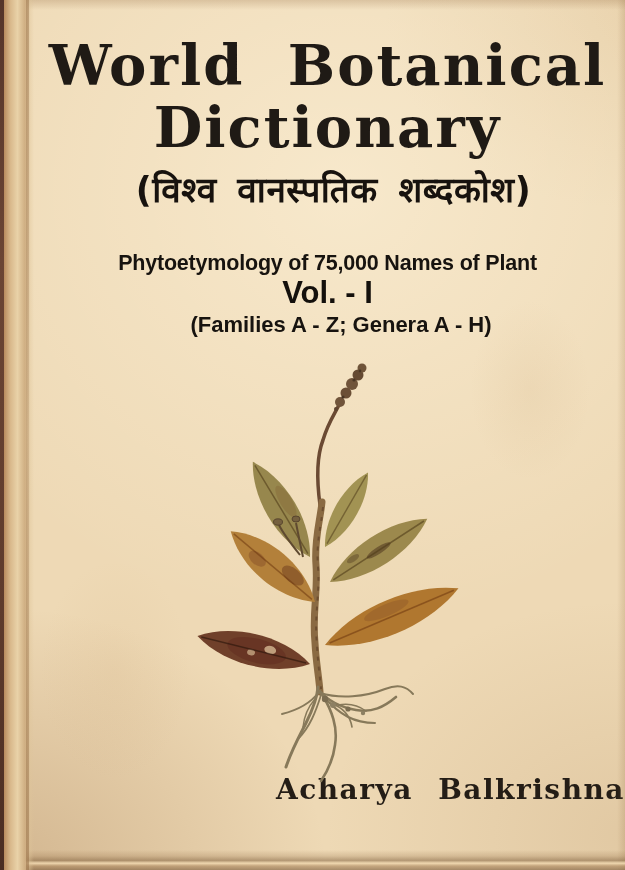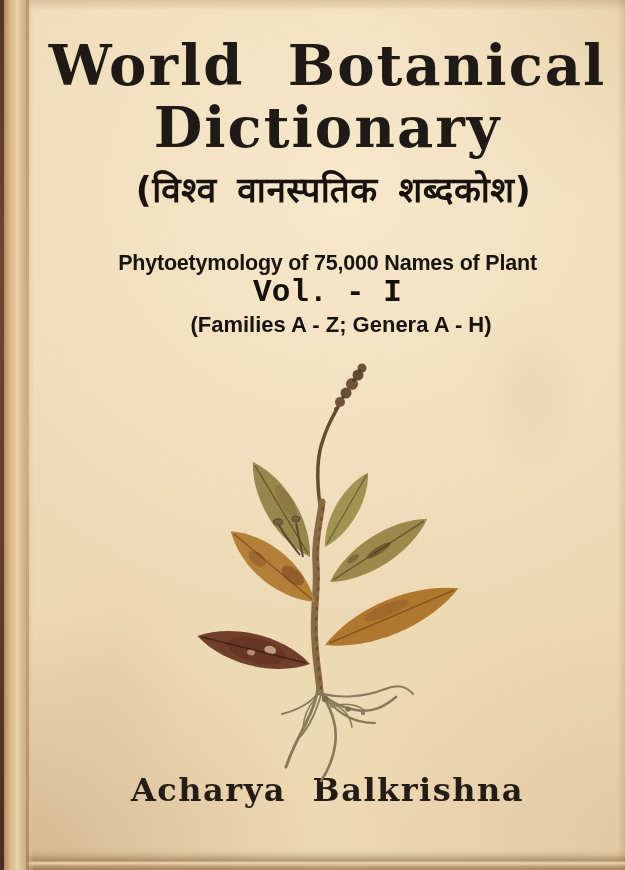--- a/index.html
+++ b/index.html
@@ -41,26 +41,26 @@
   .title-line{
     font-family:"DejaVu Serif", serif;font-weight:bold;
     font-size:56px;line-height:62px;letter-spacing:2px;word-spacing:22px;
     color:#1f1a15;}
   .hindi-title{position:absolute;left:12px;right:0;top:158px;
     font-family:"DejaVu Sans", sans-serif;font-weight:bold;
     font-size:35px;line-height:50px;color:#17120e;letter-spacing:0.5px;word-spacing:8px;margin-top:7px;}
   .subtitle{position:absolute;left:0;right:0;top:219px;
     font-weight:bold;font-size:21.5px;line-height:25px;letter-spacing:-0.2px;color:#17130f;margin-top:32px;}
   .volume{position:absolute;left:0;right:0;top:274px;
-    font-family:Liberation Mono, monospace;font-weight:bold;font-size:31px;line-height:38px;color:#14100c;}
+    font-family:Liberation Sans, sans-serif;font-weight:bold;font-size:31px;line-height:38px;color:#14100c;}
   .scope{position:absolute;left:0;right:0;top:310px;
     font-weight:bold;font-size:22px;line-height:30px;color:#17130f;padding-left:27px;}
   .author{position:absolute;left:0;right:0;top:766px;
     font-family:"DejaVu Serif", serif;font-weight:bold;
-    font-size:32px;line-height:48px;letter-spacing:1.5px;word-spacing:14px;color:#241d16;}
+    font-size:28px;line-height:48px;letter-spacing:1.5px;word-spacing:14px;color:#241d16;text-align:right;}
   .plant-wrap{position:absolute;left:170px;top:347px;width:300px;height:440px;}
   
   .blotch1{position:absolute;left:470px;top:300px;width:120px;height:180px;border-radius:50%;
     background:radial-gradient(closest-side,rgba(190,150,100,0.10),rgba(190,150,100,0));}
   .blotch2{position:absolute;left:40px;top:560px;width:150px;height:220px;border-radius:50%;
     background:radial-gradient(closest-side,rgba(200,160,110,0.10),rgba(200,160,110,0));}
 </style>
 </head>
 <body>
 

